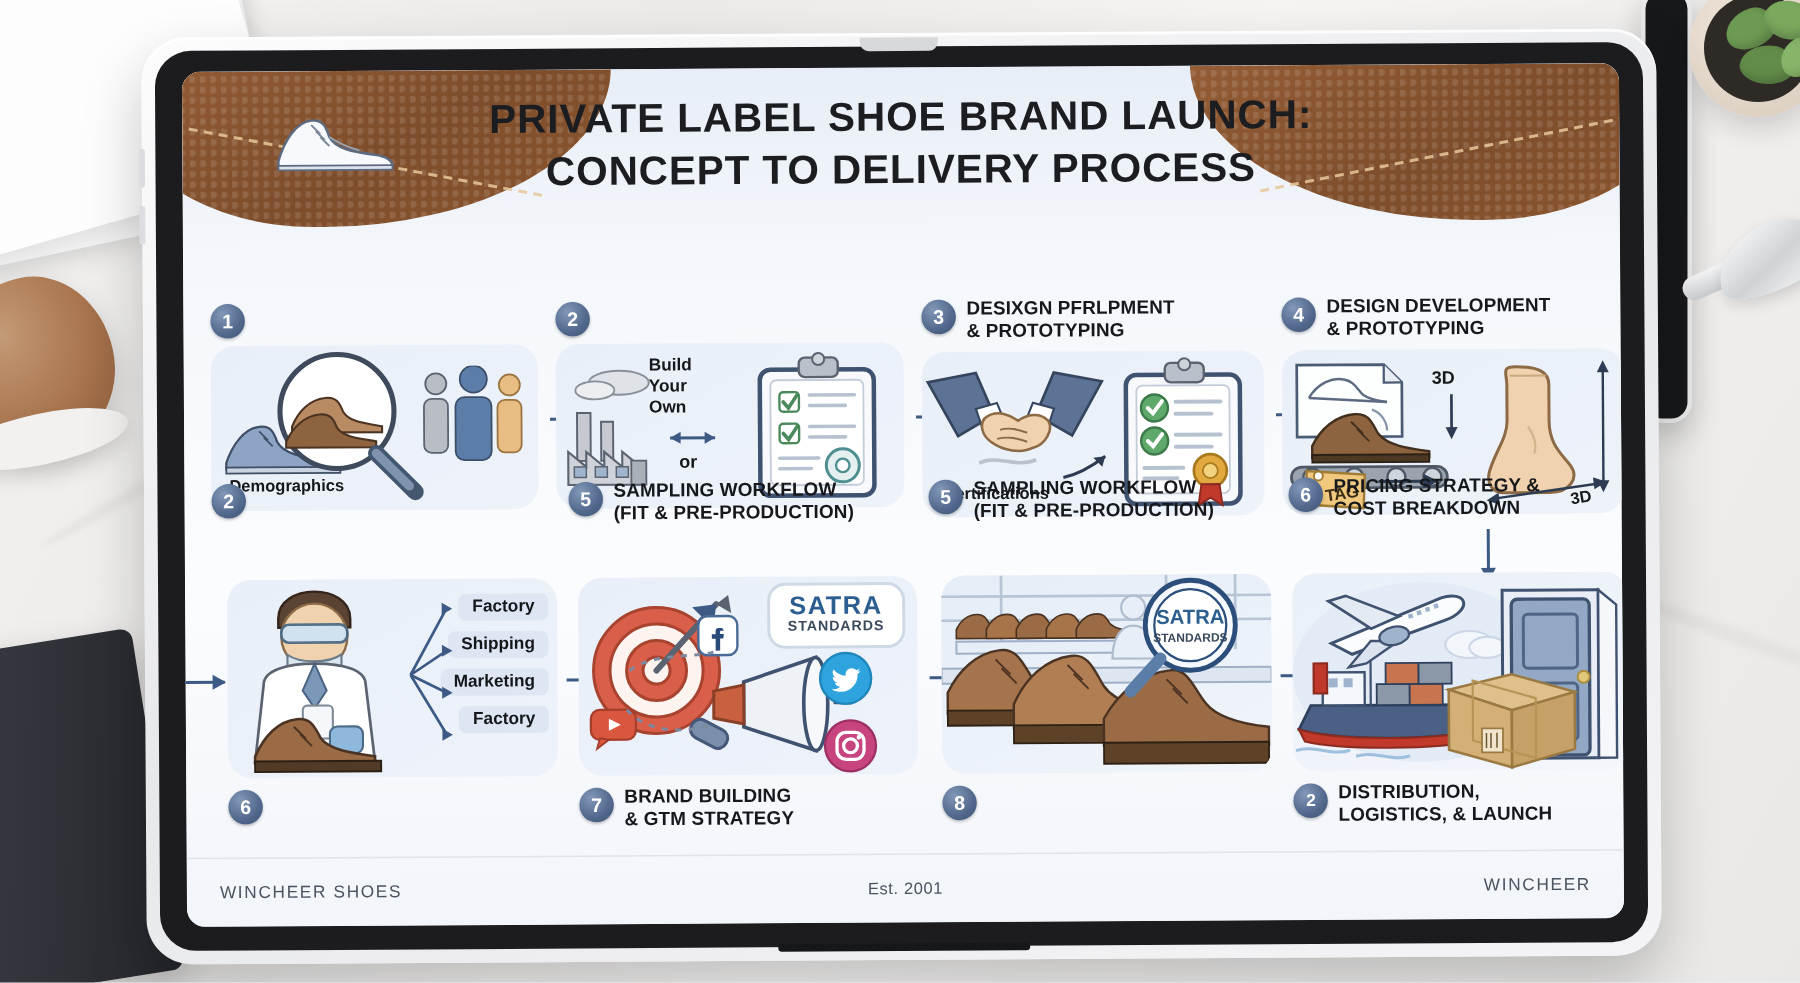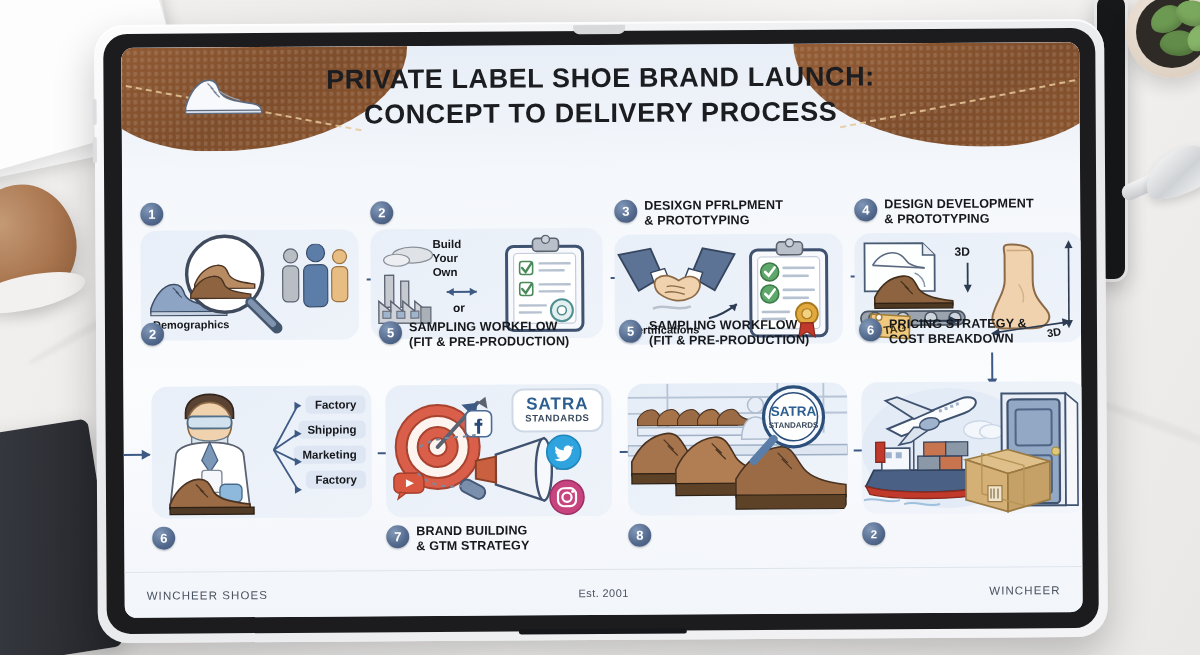--- a/index.html
+++ b/index.html
@@ -763,20 +763,24 @@
                   <g stroke="#6b5630" stroke-width="1">
                       <line x1="129" y1="107" x2="129" y2="117"></line>
                       <line x1="132" y1="107" x2="132" y2="117"></line>
                       <line x1="136" y1="107" x2="136" y2="117"></line>
                     </g>
                 </g>
               </svg>
             </div>
             <div class="step-head" style="margin-top:7px;">
               <div class="badge wide">2</div>
+              <div class="step-text">
+                <div>DISTRIBUTION,</div>
+                <div>LOGISTICS, &amp; LAUNCH</div>
+              </div>
             </div>
           </div>
 
         </div>
 
         <div id="footer">
           <div class="left">WINCHEER SHOES</div>
           <div class="mid">Est. 2001</div>
           <div class="right">WINCHEER</div>
         </div>

